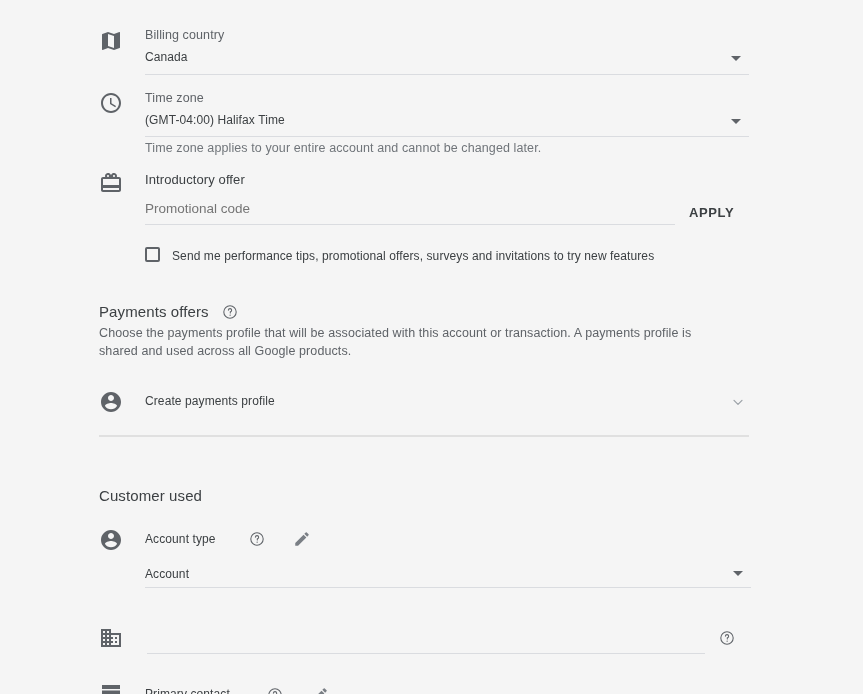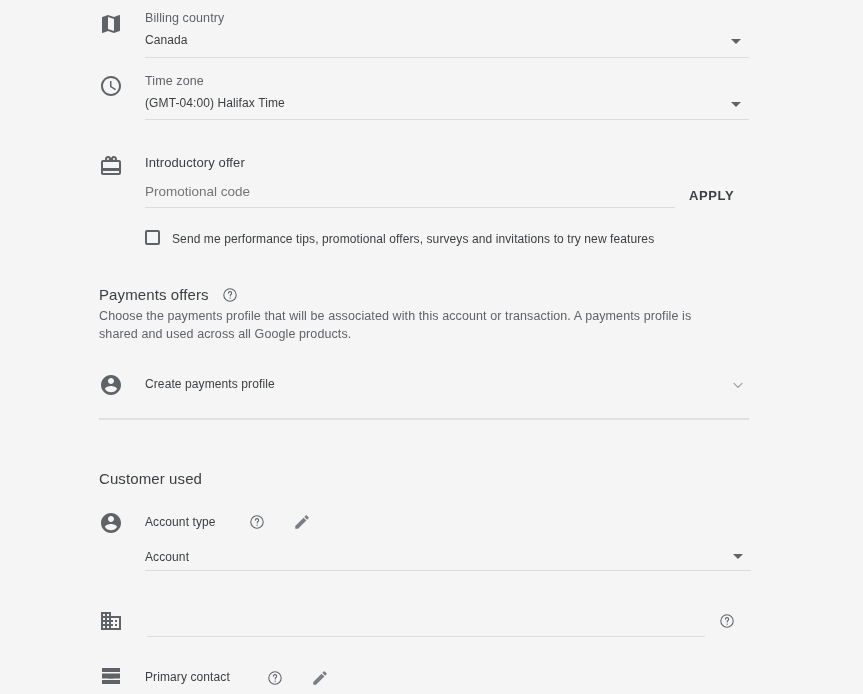--- a/index.html
+++ b/index.html
@@ -13,20 +13,21 @@
     background: #f5f5f5;
     font-family: "Liberation Sans", sans-serif;
     color: #5f6368;
     -webkit-font-smoothing: antialiased;
     overflow: hidden;
   }
   .page {
     position: relative;
     width: 863px;
     height: 670px;
+    margin-top: 17px;
   }
   .ico {
     position: absolute;
     width: 24px;
     height: 24px;
     color: #5f6368;
     fill: #5f6368;
   }
   .ico svg { display: block; width: 24px; height: 24px; }
 
@@ -136,20 +137,21 @@
   <div class="ico" style="left:99px; top:74px;">
     <svg viewBox="0 0 24 24">
         <path d="M11.99 2C6.47 2 2 6.48 2 12s4.47 10 9.99 10C17.52 22 22 17.52 22 12S17.52 2 11.99 2zM12 20c-4.42 0-8-3.58-8-8s3.58-8 8-8 8 3.58 8 8-3.58 8-8 8z"></path>
         <path d="M12.5 7H11v6l5.25 3.15.75-1.23-4.5-2.67z"></path>
       </svg>
   </div>
   <div class="label-sm field-text" style="left:145px; top:73px;">Time zone</div>
   <div class="value field-text click" style="left:145px; top:96px;">(GMT-04:00) Halifax Time</div>
   <div class="caret click" style="left:731px; top:102px;"></div>
   <div class="underline" style="left:145px; top:119px; width:604px;"></div>
+  <div class="hint field-text" style="left:145px; top:124px;">Time zone applies to your entire account and cannot be changed later.</div>
 
   <div class="ico" style="left:99px; top:154px;">
     <svg viewBox="0 0 24 24">
         <path d="M20 6h-2.18c.11-.31.18-.65.18-1 0-1.66-1.34-3-3-3-1.05 0-1.96.54-2.5 1.35l-.5.67-.5-.68C10.96 2.54 10.05 2 9 2 7.34 2 6 3.34 6 5c0 .35.07.69.18 1H4c-1.11 0-1.99.89-1.99 2L2 19c0 1.11.89 2 2 2h16c1.11 0 2-.89 2-2V8c0-1.11-.89-2-2-2zm-5-2c.55 0 1 .45 1 1s-.45 1-1 1-1-.45-1-1 .45-1 1-1zM9 4c.55 0 1 .45 1 1s-.45 1-1 1-1-.45-1-1 .45-1 1-1zm11 15H4v-2h16v2zm0-5H4V8h16v6z"></path>
       </svg>
   </div>
   <div class="label-bold field-text" style="left:145px; top:155px;">Introductory offer</div>
   <input class="field-text" style="left: 145px; top: 184px; width: 528px; border: none; outline: none; background: transparent; font-family: &quot;Liberation Sans&quot;, sans-serif; font-size: 13.5px; color: rgb(60, 64, 67); padding: 0px;" placeholder="Promotional code">
   <div class="underline" style="left:145px; top:207px; width:530px;"></div>
   <button class="apply-btn" style="left:689px; top:188px;">APPLY</button>

